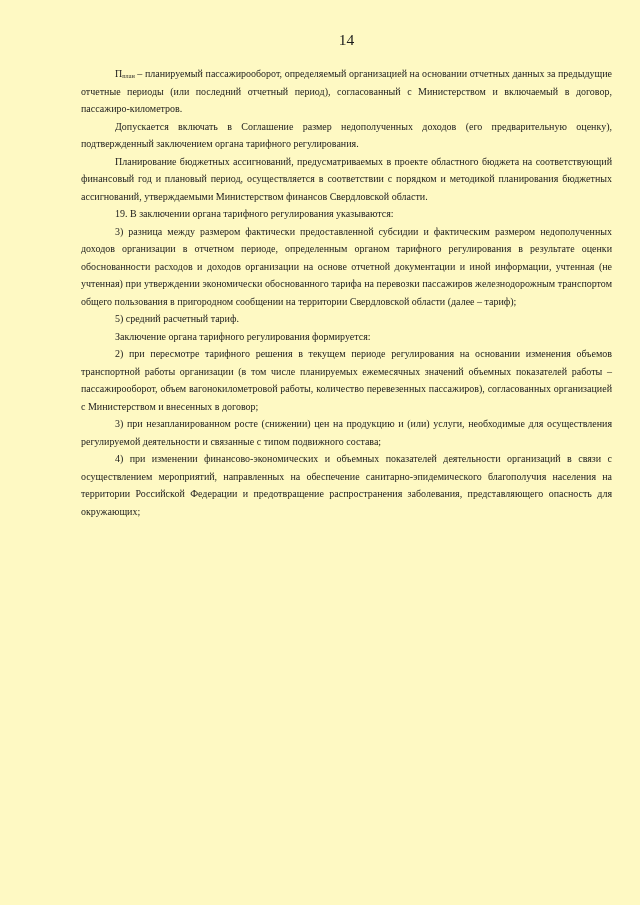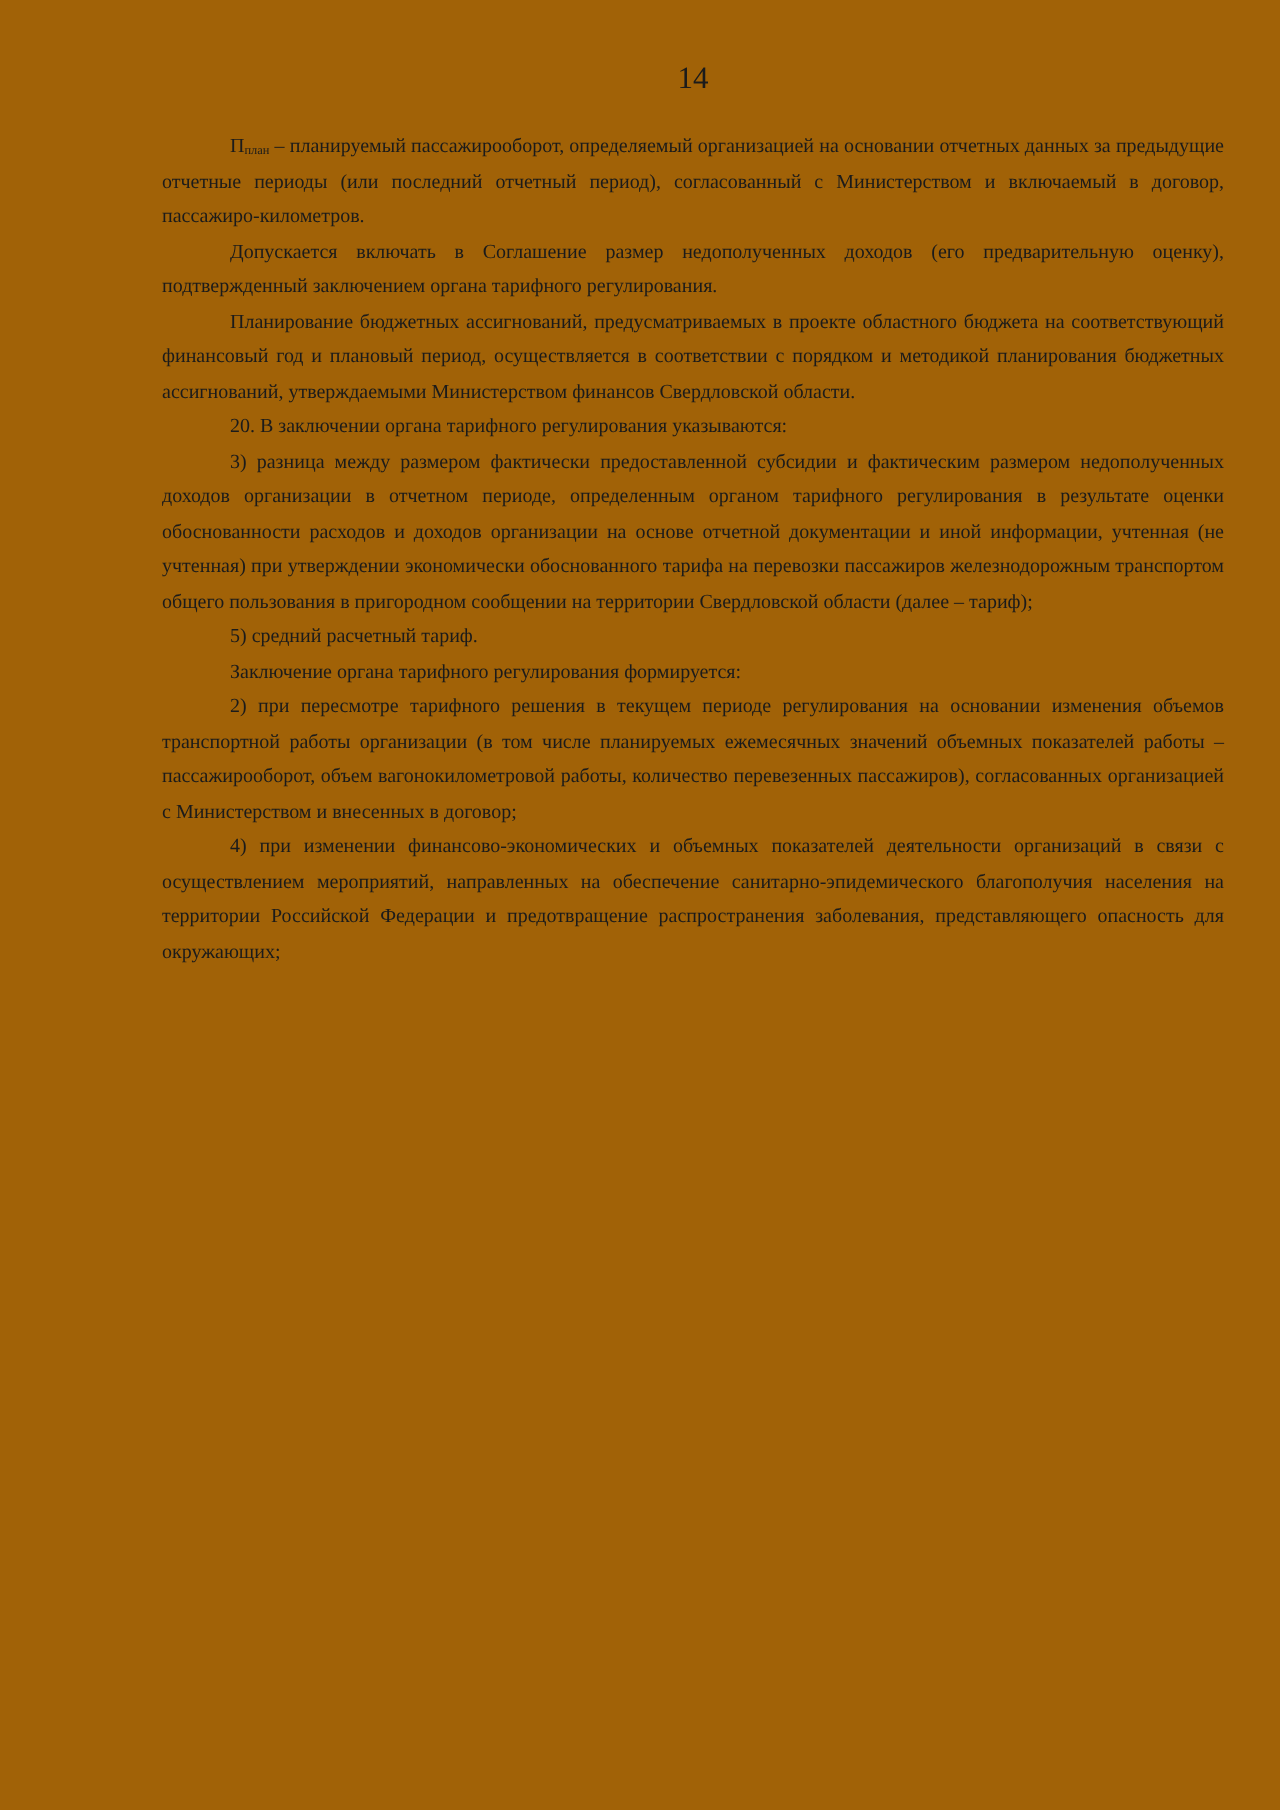--- a/index.html
+++ b/index.html
@@ -9,21 +9,21 @@
     background: #ffffff;
     font-family: "Liberation Serif", "DejaVu Serif", serif;
     color: #1b1b1b;
     overflow: hidden;
   }
   .page {
     box-sizing: border-box;
     width: 640px;
     height: 905px;
     padding: 31px 28px 0 81px;
-    background: #a16207;
+    background: #fef9c3;
   }
   .page-number {
     text-align: center;
     font-size: 15.5px;
     line-height: 17px;
     margin-bottom: 17px;
   }
   .content {
     width: 531px;
     font-size: 10px;
@@ -44,20 +44,21 @@
 <body>
 
 <div class="page">
   <div class="page-number">14</div>
 
   <div class="content">
     <p class="para"><span>П</span><sub>план</sub><span> – планируемый пассажирооборот, определяемый организацией на основании отчетных данных за предыдущие отчетные периоды (или последний отчетный период), согласованный с Министерством и включаемый в договор, пассажиро-километров.</span></p>
 
     <p class="para">Допускается включать в Соглашение размер недополученных доходов (его предварительную оценку), подтвержденный заключением органа тарифного регулирования.</p>
     <p class="para">Планирование бюджетных ассигнований, предусматриваемых в проекте областного бюджета на соответствующий финансовый год и плановый период, осуществляется в соответствии с порядком и методикой планирования бюджетных ассигнований, утверждаемыми Министерством финансов Свердловской области.</p>
-    <p class="para">20. В заключении органа тарифного регулирования указываются:</p>
+    <p class="para">19. В заключении органа тарифного регулирования указываются:</p>
     <p class="para">3) разница между размером фактически предоставленной субсидии и фактическим размером недополученных доходов организации в отчетном периоде, определенным органом тарифного регулирования в результате оценки обоснованности расходов и доходов организации на основе отчетной документации и иной информации, учтенная (не учтенная) при утверждении экономически обоснованного тарифа на перевозки пассажиров железнодорожным транспортом общего пользования в пригородном сообщении на территории Свердловской области (далее – тариф);</p>
     <p class="para">5) средний расчетный тариф.</p>
     <p class="para">Заключение органа тарифного регулирования формируется:</p>
     <p class="para">2) при пересмотре тарифного решения в текущем периоде регулирования на основании изменения объемов транспортной работы организации (в том числе планируемых ежемесячных значений объемных показателей работы – пассажирооборот, объем вагонокилометровой работы, количество перевезенных пассажиров), согласованных организацией с Министерством и внесенных в договор;</p>
+    <p class="para">3) при незапланированном росте (снижении) цен на продукцию и (или) услуги, необходимые для осуществления регулируемой деятельности и связанные с типом подвижного состава;</p>
     <p class="para">4) при изменении финансово-экономических и объемных показателей деятельности организаций в связи с осуществлением мероприятий, направленных на обеспечение санитарно-эпидемического благополучия населения на территории Российской Федерации и предотвращение распространения заболевания, представляющего опасность для окружающих;</p>
   </div>
 </div>
 
 </body></html>

